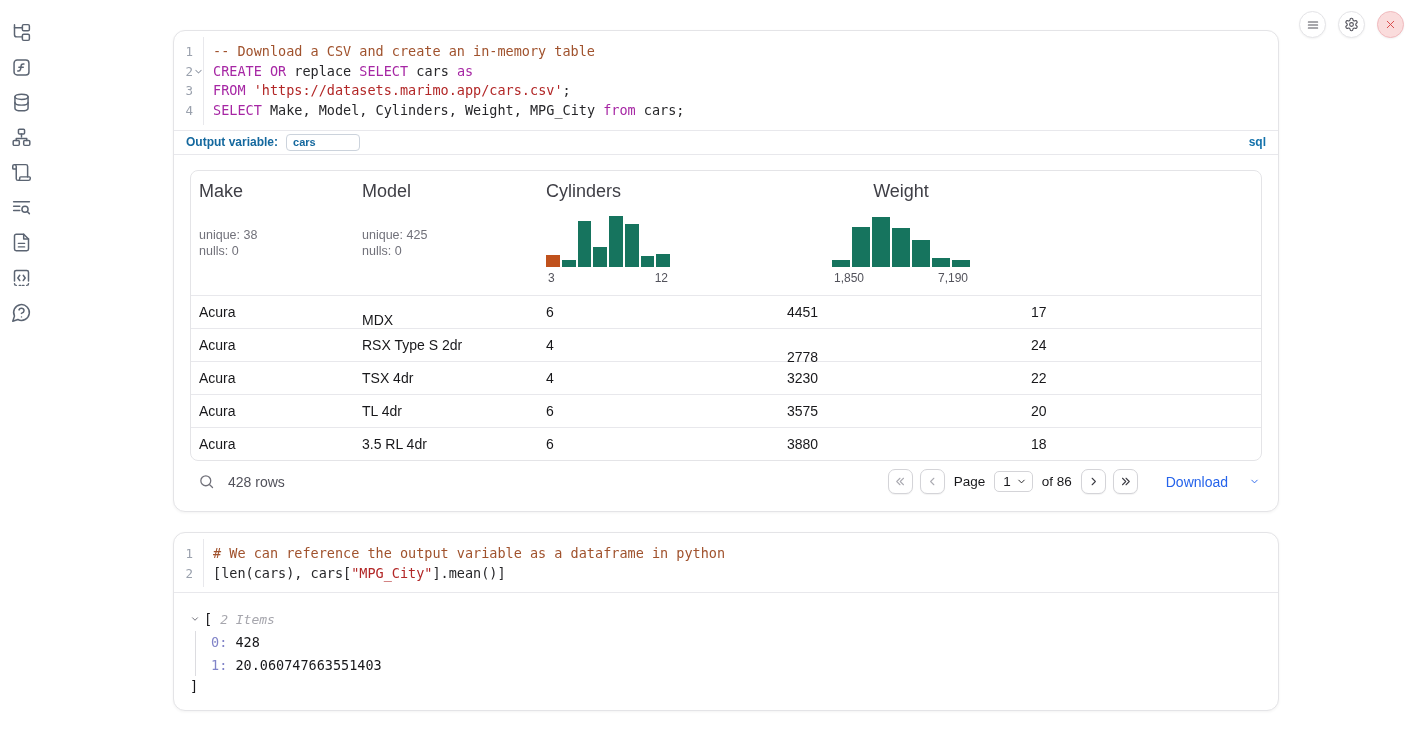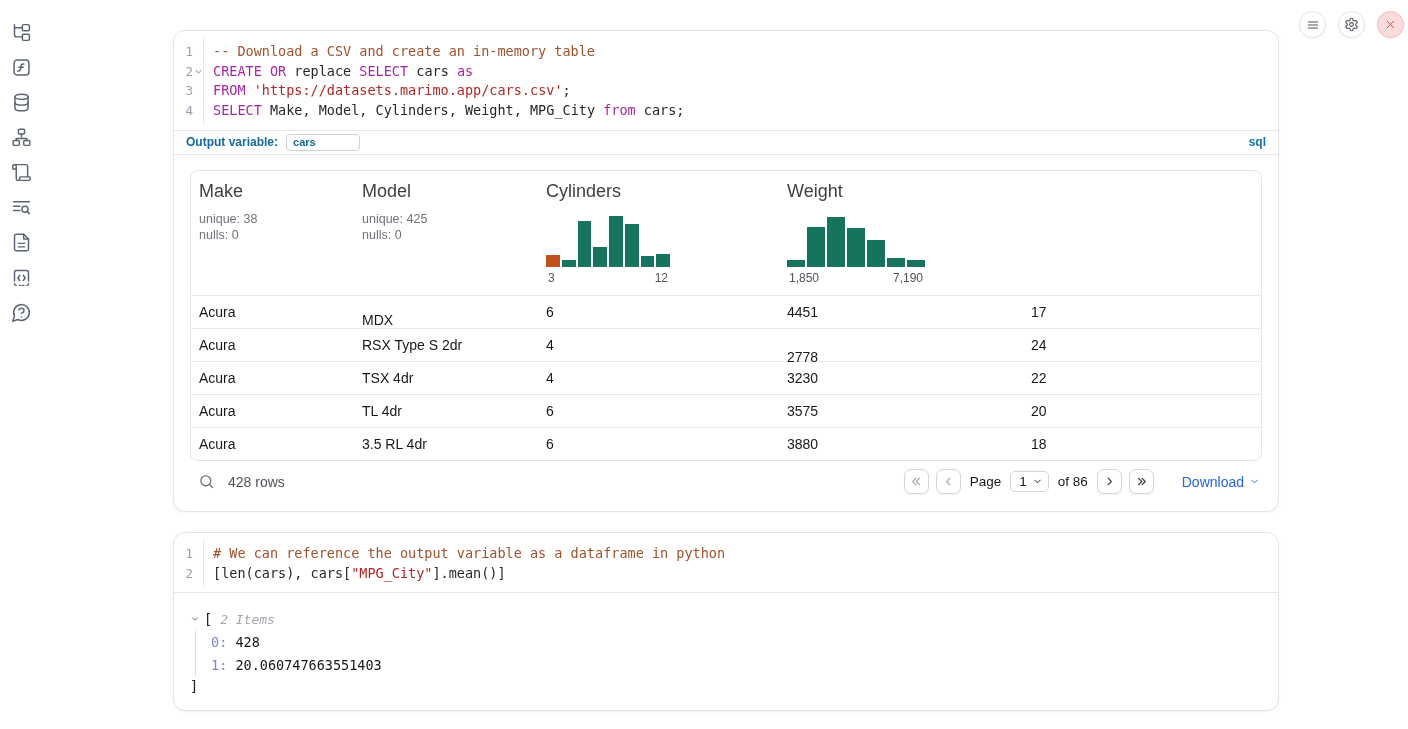--- a/index.html
+++ b/index.html
@@ -44,21 +44,21 @@
             font-weight:700;color:var(--accent);padding:1px 6px;outline:none;
             font-family:"Liberation Sans","DejaVu Sans",sans-serif}
   .langbadge{margin-left:auto;font-size:12px;font-weight:700;color:#1472ab}
 
   
   .output{padding:15px 16px 0}
   .datatable{border:1px solid #e4e4e7;border-radius:8px;overflow:hidden}
   .thead{display:flex;height:124px}
   .th{padding:10px 8px 10px;display:flex;flex-direction:column;align-items:flex-start}
   .col-name{font-size:18px;color:#3f3f46}
-  .col-stats{margin-top:9px;font-size:12.5px;color:#71717a;line-height:16.5px}
+  .col-stats{margin-top:25px;font-size:12.5px;color:#71717a;line-height:16.5px}
   .hist{margin-top:auto}
   .bars{display:flex;align-items:flex-end;gap:2px;height:53px}
   .bar{flex:1;min-width:0}
   .hist-labels{display:flex;justify-content:space-between;font-size:12px;color:#52525b;
                margin-top:4px;padding:0 2px}
   .tr{display:flex;border-top:1px solid #e8e8ec;height:33px;align-items:center}
   .td{padding:0 8px;font-size:14px;color:#18181b;white-space:nowrap;overflow:hidden}
 
   
   .tfooter{display:flex;align-items:center;height:40px;margin-top:1px;padding:0 2px 0 8px}
@@ -69,21 +69,21 @@
   .pbtn{width:25px;height:25px;border:1px solid #d4d4d8;border-radius:7px;background:#fff;
         display:flex;align-items:center;justify-content:center;padding:0;cursor:pointer;
         box-shadow:0 1px 1px rgba(0,0,0,.05)}
   .pbtn svg{fill:none;stroke-width:2;stroke-linecap:round;stroke-linejoin:round;display:block}
   .pbtn.disabled svg{stroke:#ababb2}
   .pbtn.enabled svg{stroke:#3f3f46}
   .pg-text{font-size:13.5px;color:#18181b;margin:0 2px}
   .pselect{display:flex;align-items:center;gap:5px;border:1px solid #d4d4d8;border-radius:5px;
            height:21px;padding:0 5px 0 8px;font-size:13.5px;color:#18181b;background:#fff;cursor:pointer}
   .pselect svg,.download svg{fill:none;stroke:currentColor;stroke-width:2;stroke-linecap:round;stroke-linejoin:round}
-  .download{margin-left:28px;display:flex;align-items:center;gap:5px;color:var(--link);
+  .download{margin-left:28px;display:flex;align-items:center;gap:21px;color:var(--link);
             font-size:14px;cursor:pointer}
 
   
   #cell-py .editor{border-bottom:1px solid #e8e8ec}
   .pyout{padding:16px 16px 14px;font-family:"DejaVu Sans Mono",monospace;font-size:13.5px;color:#18181b}
   .t-row{display:flex;align-items:center;height:20px}
   .t-chevron{display:flex;width:10px;margin-right:4px;color:#71717a;cursor:pointer}
   .t-chevron svg{fill:none;stroke:currentColor;stroke-width:2.4;stroke-linecap:round;stroke-linejoin:round}
   .t-items{color:#a6a6ad;font-style:italic;margin-left:8px;font-size:13px}
   .t-children{margin-left:5px;border-left:1px solid #dcdce0;padding-left:15px;margin-top:2px}
@@ -228,21 +228,21 @@
                 <div class="bar" style="height: 80%; background: rgb(22, 116, 94);"></div>
                 <div class="bar" style="height: 20%; background: rgb(22, 116, 94);"></div>
                 <div class="bar" style="height: 24%; background: rgb(22, 116, 94);"></div>
               </div>
               <div class="hist-labels">
                 <span>3</span>
                 <span>12</span>
               </div>
             </div>
           </div>
-          <div class="th" style="width: 244px; flex: 0 0 auto;">
+          <div class="th" style="width: 244px; flex: 0 0 auto; align-items: center;">
             <div class="col-name">Weight</div>
             <div class="hist" style="width: 138px;">
               <div class="bars">
                 <div class="bar" style="height: 13%; background: rgb(22, 116, 94);"></div>
                 <div class="bar" style="height: 75%; background: rgb(22, 116, 94);"></div>
                 <div class="bar" style="height: 93%; background: rgb(22, 116, 94);"></div>
                 <div class="bar" style="height: 73%; background: rgb(22, 116, 94);"></div>
                 <div class="bar" style="height: 50%; background: rgb(22, 116, 94);"></div>
                 <div class="bar" style="height: 17%; background: rgb(22, 116, 94);"></div>
                 <div class="bar" style="height: 13%; background: rgb(22, 116, 94);"></div>

